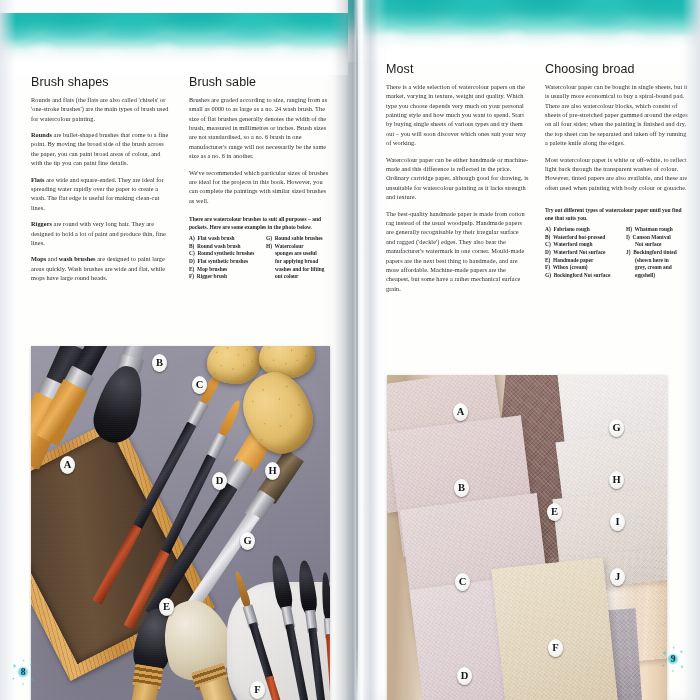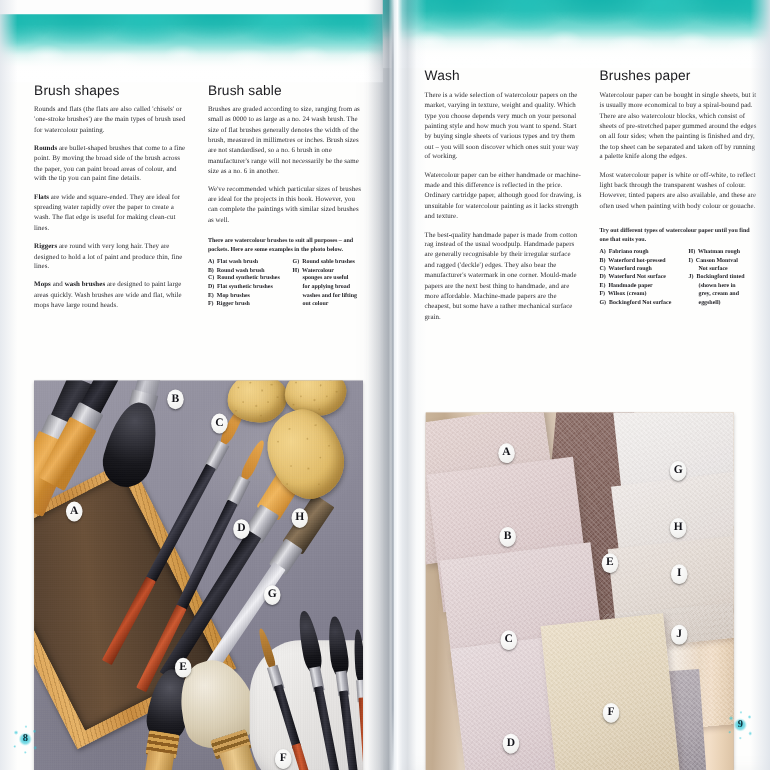--- a/index.html
+++ b/index.html
@@ -420,28 +420,28 @@
 
     <div class="wash">
       <div class="band"></div>
       <div class="mottle"></div>
       <div class="fade"></div>
     </div>
 
     <div class="cols" style="left:38px;top:63px;width:302px;gap:16px;">
 
       <div class="col" style="width:143px;">
-        <h2 class="sec">Wash</h2>
+        <h2 class="sec">Most</h2>
         <p class="body"><span>There is a wide selection of watercolour papers on the market, varying in texture, weight and quality. Which type you choose depends very much on your personal painting style and how much you want to spend. Start by buying single sheets of various types and try them out – you will soon discover which ones suit your way of working.</span></p>
         <p class="body"><span>Watercolour paper can be either handmade or machine-made and this difference is reflected in the price. Ordinary cartridge paper, although good for drawing, is unsuitable for watercolour painting as it lacks strength and texture.</span></p>
         <p class="body"><span>The best-quality handmade paper is made from cotton rag instead of the usual woodpulp. Handmade papers are generally recognisable by their irregular surface and ragged ('deckle') edges. They also bear the manufacturer's watermark in one corner. Mould-made papers are the next best thing to handmade, and are more affordable. Machine-made papers are the cheapest, but some have a rather mechanical surface grain.</span></p>
       </div>
 
       <div class="col" style="width:143px;">
-        <h2 class="sec">Brushes paper</h2>
+        <h2 class="sec">Choosing broad</h2>
         <p class="body"><span>Watercolour paper can be bought in single sheets, but it is usually more economical to buy a spiral-bound pad. There are also watercolour blocks, which consist of sheets of pre-stretched paper gummed around the edges on all four sides; when the painting is finished and dry, the top sheet can be separated and taken off by running a palette knife along the edges.</span></p>
         <p class="body"><span>Most watercolour paper is white or off-white, to reflect light back through the transparent washes of colour. However, tinted papers are also available, and these are often used when painting with body colour or gouache.</span></p>
 
         <p class="capnote" style="margin-top:14px;">Try out different types of watercolour paper until you find one that suits you.</p>
 
         <div class="keylist">
           <ol style="width:74px;">
             <li>A)  Fabriano rough</li>
             <li>B)  Waterford hot-pressed</li>
             <li>C)  Waterford rough</li>

